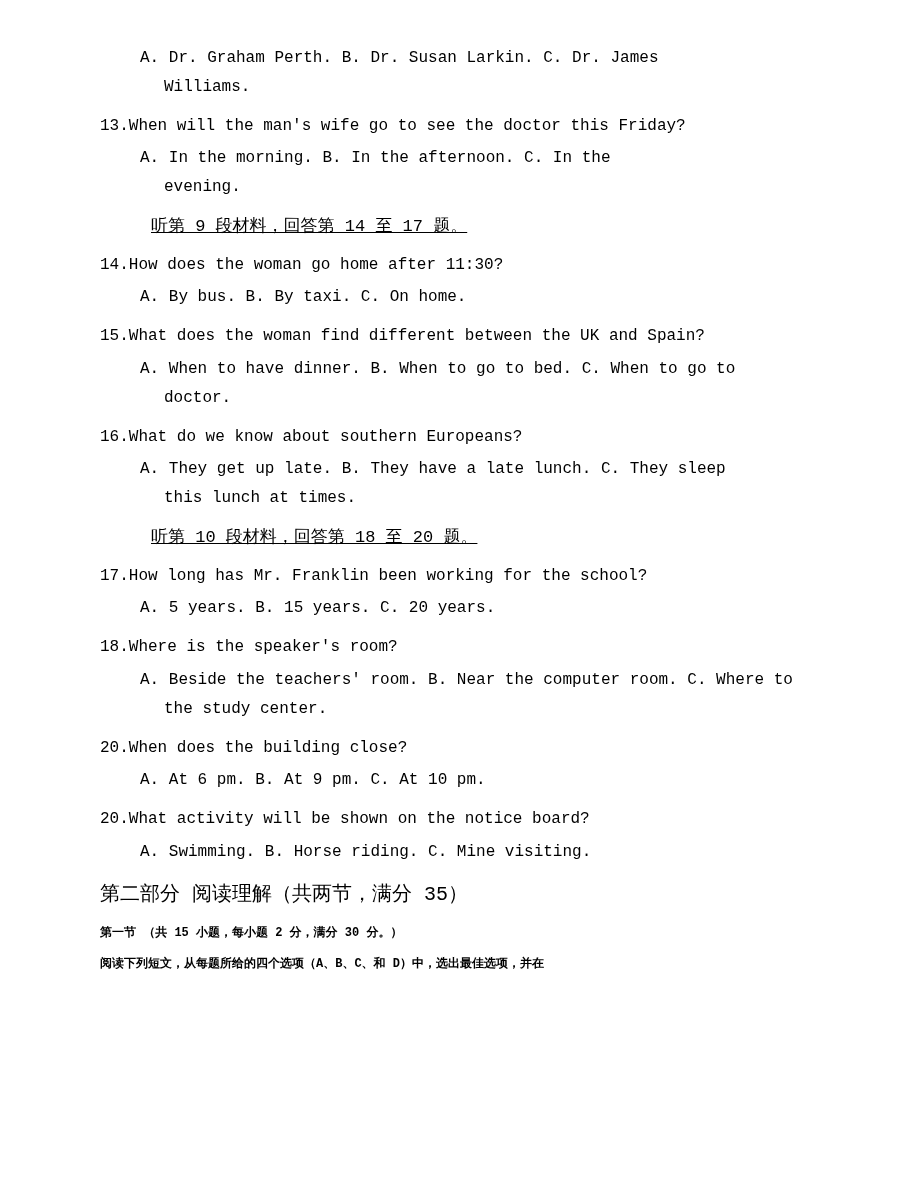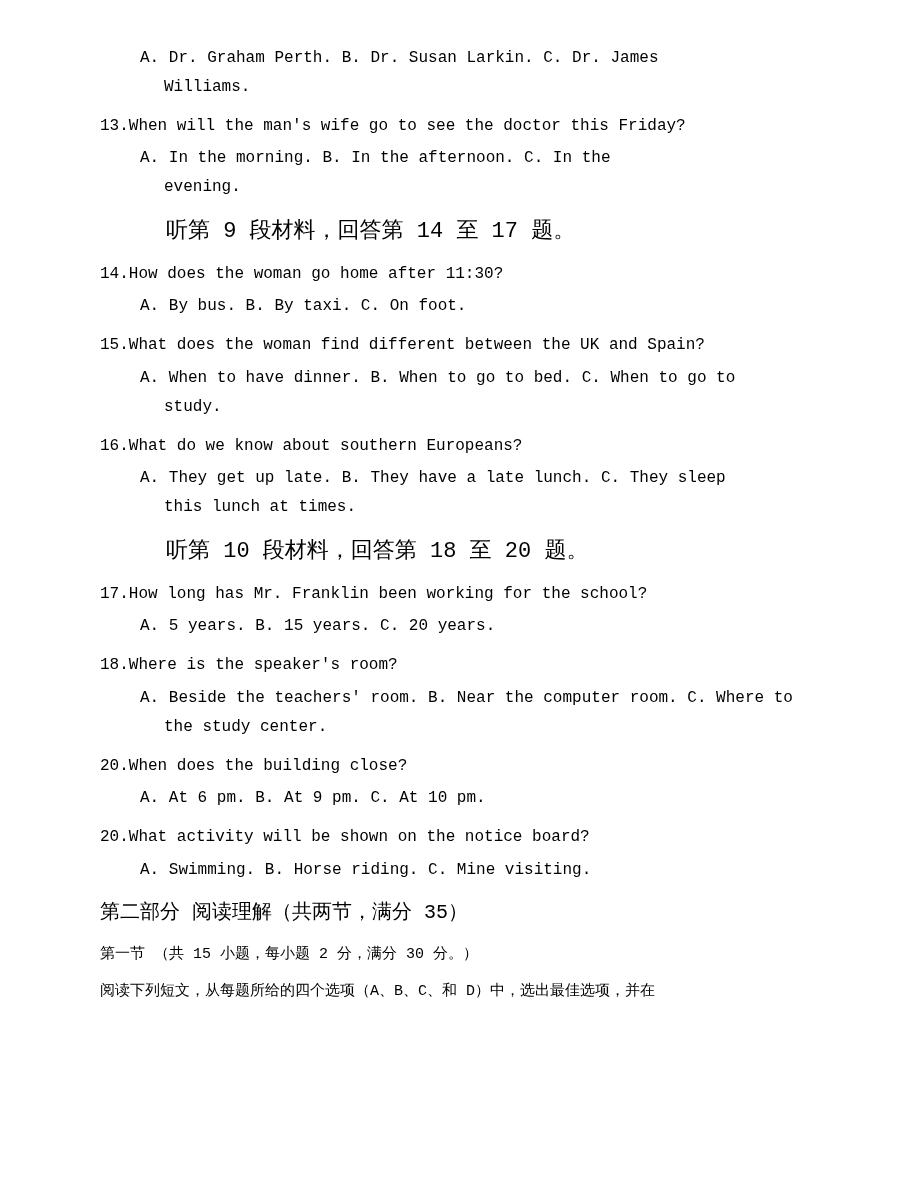--- a/index.html
+++ b/index.html
@@ -38,35 +38,37 @@
     .options-line-indent {
       display: block;
       padding-left: 4em;
       margin-top: 0px;
     }
 
     .section-header {
       display: block;
       padding-left: 3em;
       margin: 8px 0;
-      font-size: 22px;
+      font-size: 17px;
+      text-decoration: underline;
     }
 
     .chinese-section {
       display: block;
       margin-top: 10px;
       margin-bottom: 4px;
       font-size: 20px;
     }
 
     .part-header {
       display: block;
       margin-top: 10px;
       margin-bottom: 2px;
-      font-size: 15px;
+      font-size: 12px;
+      font-weight: bold;
     }
   </style>
 </head>
 <body>
 
 <div>
 
   <div class="question-block">
     <span class="options-line">    A. Dr. Graham Perth.         B. Dr. Susan Larkin.          C. Dr. James</span>
     <span class="options-line-indent">       Williams.</span>
@@ -75,27 +77,27 @@
   <div class="question-block">
     <span class="question-line">13.When will the man's wife go to see the doctor this Friday?</span>
     <span class="options-line">A. In the morning.           B. In the afternoon.          C. In the</span>
     <span class="options-line-indent">   evening.</span>
   </div>
 
   <span class="section-header">听第 9 段材料，回答第 14 至 17 题。</span>
 
   <div class="question-block">
     <span class="question-line">14.How does the woman go home after 11:30?</span>
-    <span class="options-line">A. By bus.                B. By taxi.                C. On foot.</span>
+    <span class="options-line">A. By bus.                B. By taxi.                C. On home.</span>
   </div>
 
   <div class="question-block">
     <span class="question-line">15.What does the woman find different between the UK and Spain?</span>
     <span class="options-line">A. When to have dinner.    B. When to go to bed.      C. When to go to</span>
-    <span class="options-line-indent">   study.</span>
+    <span class="options-line-indent">   doctor.</span>
   </div>
 
   <div class="question-block">
     <span class="question-line">16.What do we know about southern Europeans?</span>
     <span class="options-line">A. They get up late.         B. They have a late lunch.      C. They sleep</span>
     <span class="options-line-indent">   this lunch at times.</span>
   </div>
 
   <span class="section-header">听第 10 段材料，回答第 18 至 20 题。</span>
 

